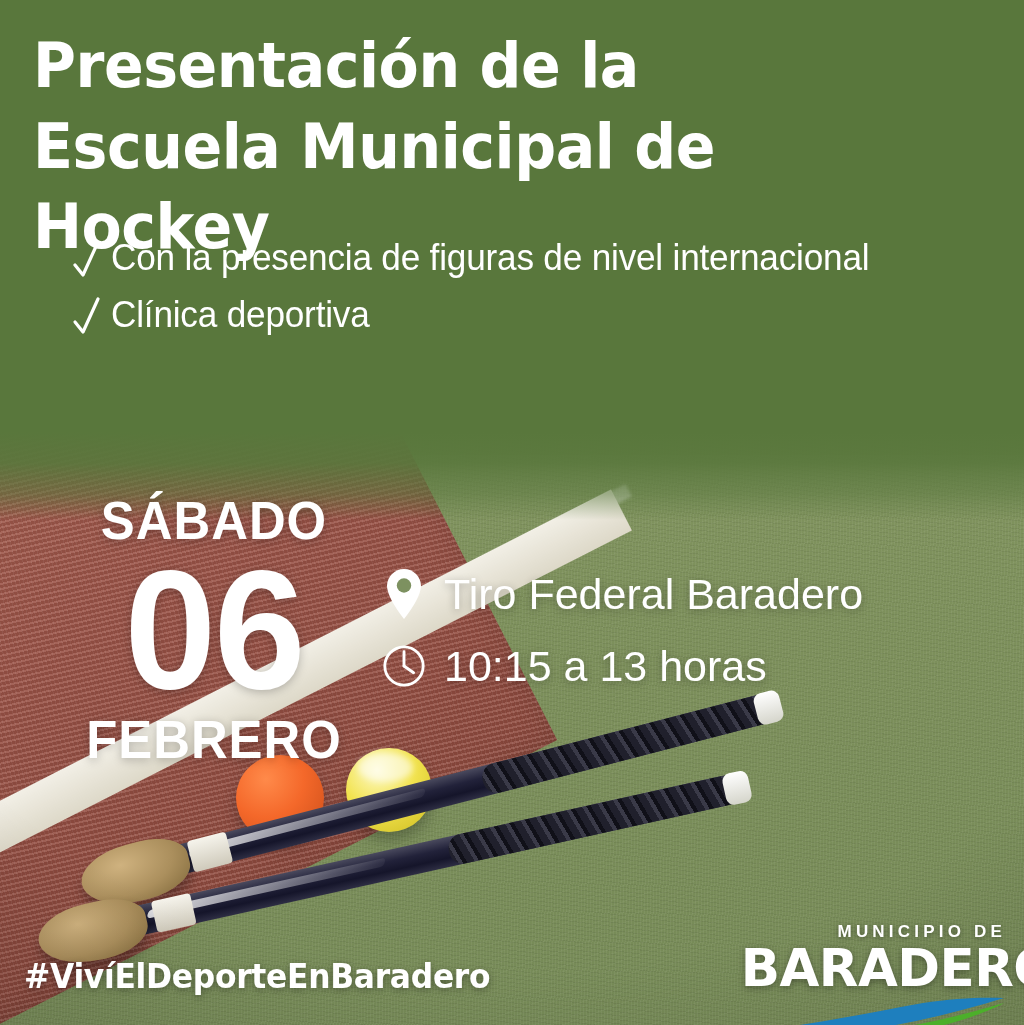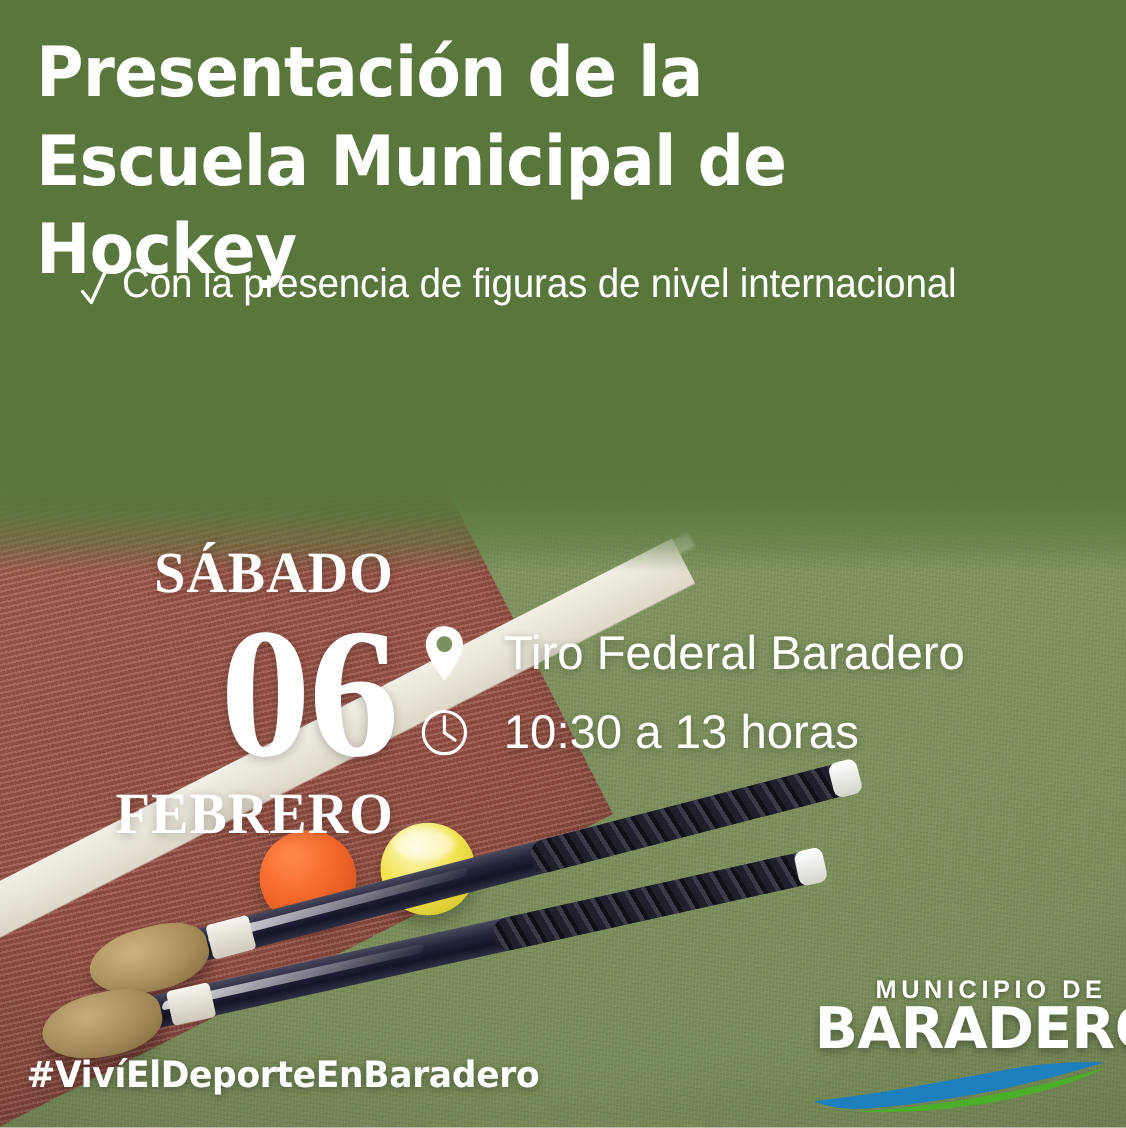--- a/index.html
+++ b/index.html
@@ -168,22 +168,22 @@
     line-height:44px;
     letter-spacing:-.2px;
     transform:scaleX(.95);
     transform-origin:left center;
     white-space:nowrap;
   }
 
   
   .date-block{
     position:absolute;left:64px;top:494px;width:300px;
-    color:#fff;text-align:right;
-    font-family:Liberation Serif, serif;font-weight:bold;
+    color:#fff;text-align:center;
+    font-family:Liberation Sans, sans-serif;font-weight:bold;
     text-shadow:0 2px 10px rgba(0,0,0,.25);
   }
   .weekday{
     font-size:53px;line-height:54px;letter-spacing:1px;
     transform:scaleX(.96);transform-origin:center;
   }
   .day-number{
     font-size:168px;line-height:160px;letter-spacing:-2px;
     margin-top:2px;
     transform:scaleX(.98);transform-origin:center;
@@ -194,42 +194,43 @@
     transform:scaleX(.96);transform-origin:center;
   }
 
   
   .info{position:absolute;left:378px;top:566px;color:#fff;}
   .info-row{display:flex;align-items:center;margin-bottom:16px;}
   .info-icon{flex:0 0 auto;width:52px;height:56px;display:flex;align-items:center;justify-content:center;}
   .info-text{
     font-family:"Liberation Sans",sans-serif;
     font-size:43px;line-height:50px;font-weight:normal;
-    margin-left:28px;
+    margin-left:14px;
     text-shadow:0 2px 8px rgba(0,0,0,.28);
     white-space:nowrap;
   }
 
   
   .hashtag{
     position:absolute;left:24px;top:957px;
     color:#fff;
     font-family:"DejaVu Sans",sans-serif;font-weight:bold;
     font-size:33px;letter-spacing:-.3px;
     transform:scaleX(.95);transform-origin:left center;
     text-shadow:0 2px 8px rgba(0,0,0,.35);
     white-space:nowrap;
   }
 
   
   .logo{position:absolute;right:18px;top:890px;width:268px;text-align:right;}
   .logo-top{
     color:#fff;font-family:"Liberation Sans",sans-serif;font-weight:bold;
-    font-size:23px;letter-spacing:4.2px;line-height:19px;
+    font-size:17px;letter-spacing:4.2px;line-height:19px;
     text-shadow:0 1px 5px rgba(0,0,0,.4);
+    margin-top:32px;
   }
   .logo-main{
     color:#fff;font-family:"DejaVu Sans",sans-serif;font-weight:bold;
     font-size:52px;line-height:54px;letter-spacing:-.5px;
     transform:scaleX(.99);transform-origin:right center;
     text-shadow:0 2px 8px rgba(0,0,0,.35);
   }
   .logo-swoosh{width:268px;height:46px;margin-top:2px;}
 </style>
 </head>
@@ -282,20 +283,28 @@
       <div class="bullet">
         <span class="check">
           <svg viewBox="0 0 30 44" width="30" height="44" aria-hidden="true">
             <path d="M3 27 L11 37 L26 4" fill="none" stroke="#ffffff" stroke-width="3.2" stroke-linecap="round" stroke-linejoin="round"></path>
           </svg>
         </span>
         <span class="bullet-label">Con la presencia de figuras de nivel internacional</span>
       </div>
 
 
+      <div class="bullet">
+        <span class="check">
+          <svg viewBox="0 0 30 44" width="30" height="44" aria-hidden="true">
+            <path d="M3 27 L11 37 L26 4" fill="none" stroke="#ffffff" stroke-width="3.2" stroke-linecap="round" stroke-linejoin="round"></path>
+          </svg>
+        </span>
+        <span class="bullet-label">Clínica deportiva</span>
+      </div>
 
 
     </div>
 
     <div class="date-block">
       <div class="weekday">SÁBADO</div>
       <div class="day-number">06</div>
       <div class="month">FEBRERO</div>
     </div>
 
@@ -312,21 +321,21 @@
       </div>
 
       <div class="info-row">
         <span class="info-icon">
           <svg viewBox="0 0 48 48" width="46" height="46" aria-hidden="true">
             <circle cx="24" cy="24" r="20" fill="none" stroke="#ffffff" stroke-width="3"></circle>
             <path d="M24 24 L24 9" fill="none" stroke="#ffffff" stroke-width="3" stroke-linecap="round"></path>
             <path d="M24 24 L34 31" fill="none" stroke="#ffffff" stroke-width="3" stroke-linecap="round"></path>
           </svg>
         </span>
-        <span class="info-text">10:30 a 13 horas</span>
+        <span class="info-text">10:15 a 13 horas</span>
       </div>
 
     </div>
 
     <div class="hashtag">#VivíElDeporteEnBaradero</div>
 
     <div class="logo">
       <div class="logo-top">MUNICIPIO DE</div>
       <div class="logo-main">BARADERO</div>
       <svg class="logo-swoosh" viewBox="0 0 268 46" aria-hidden="true">

